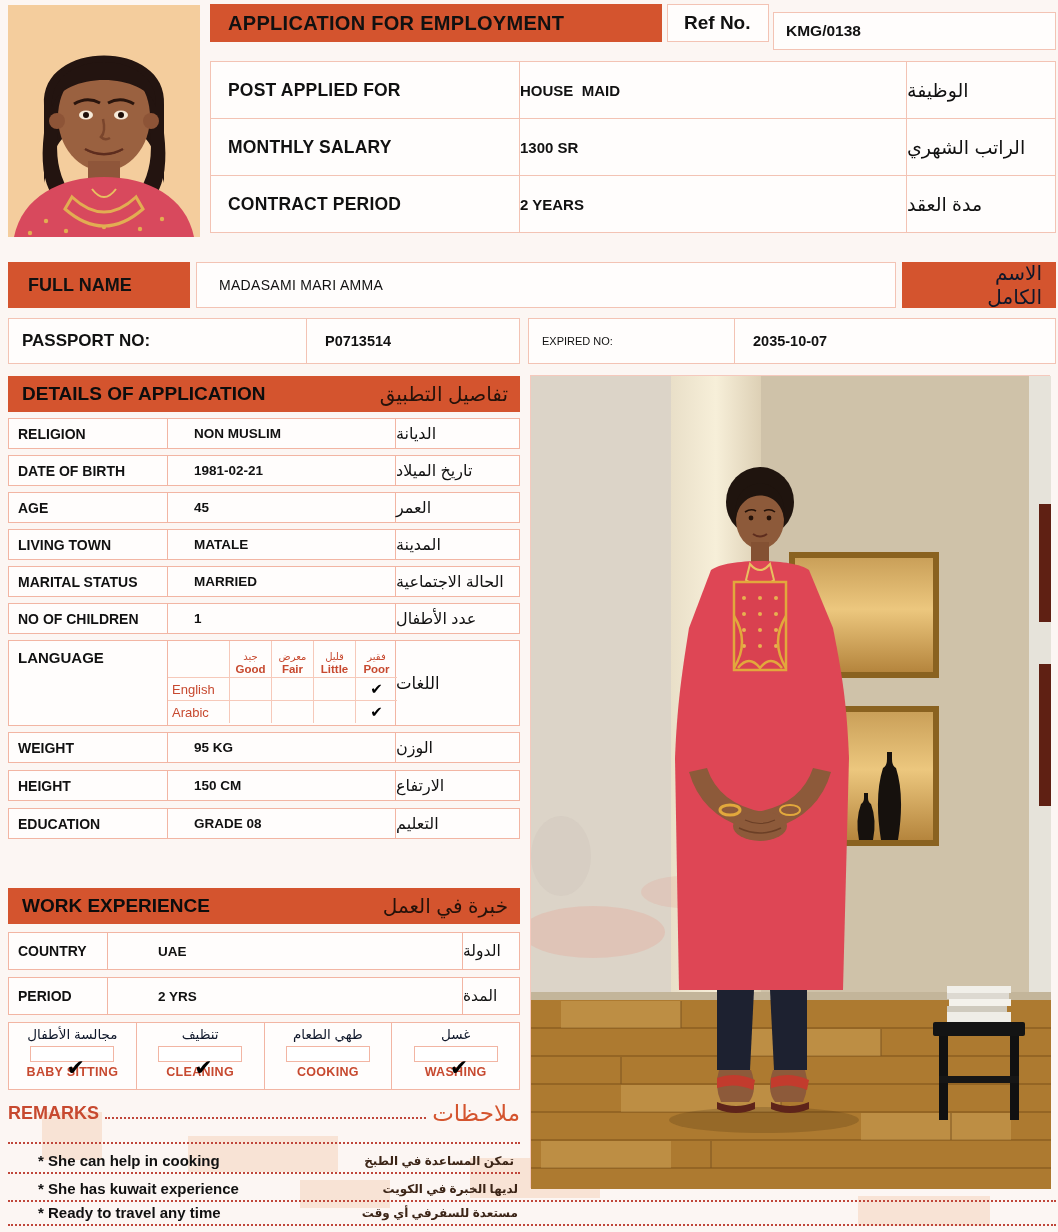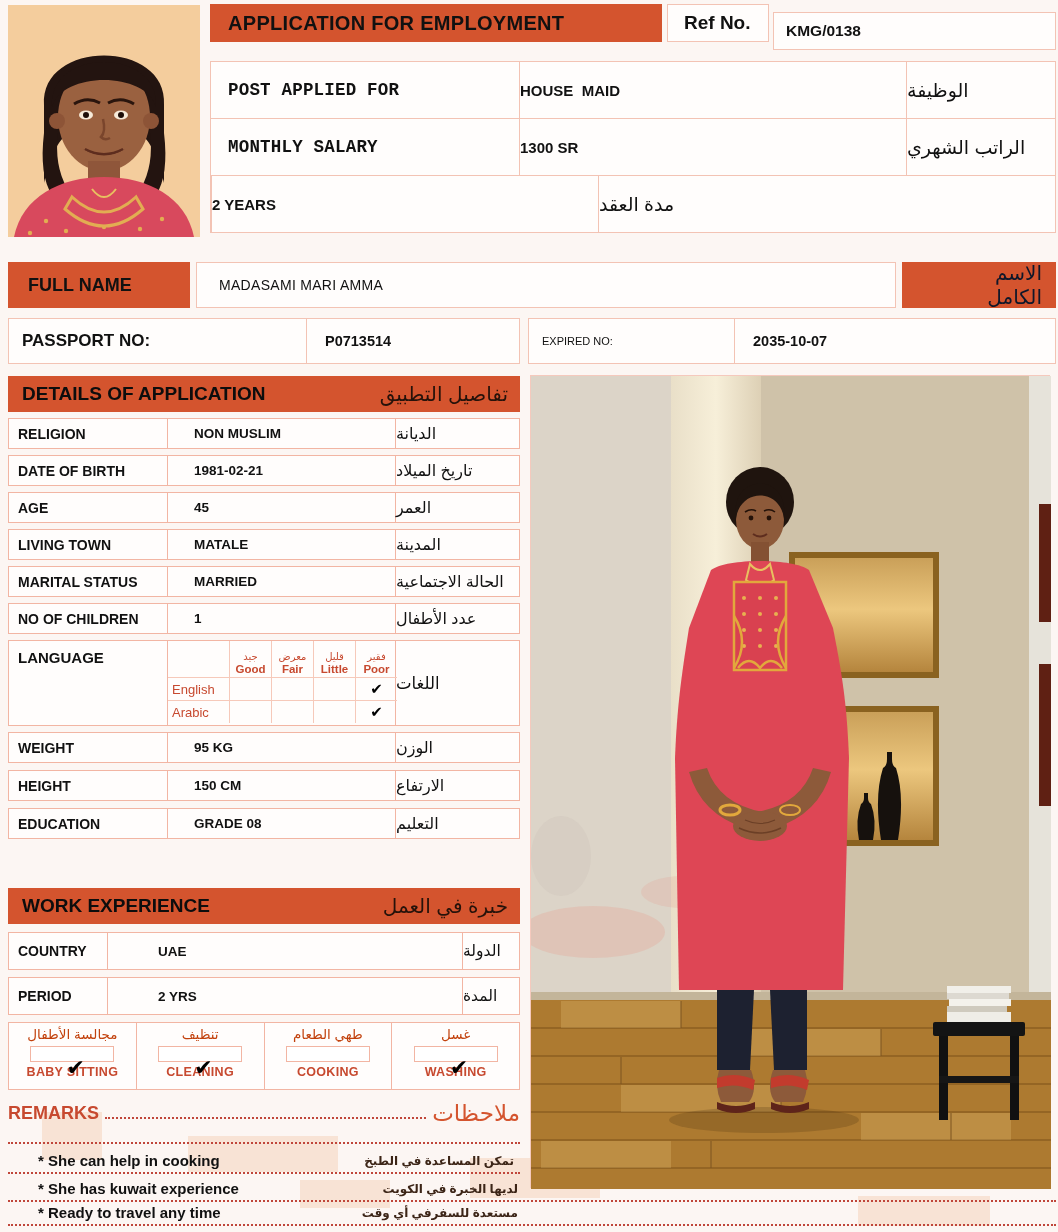--- a/index.html
+++ b/index.html
@@ -22,21 +22,21 @@
   .title-bar { left:210px; top:4px; width:452px; height:38px; padding-left:18px; }
   .title-bar span { font-weight:bold; font-size:20px; letter-spacing:.3px; }
   .ref-label-box { left:667px; top:4px; width:102px; height:38px; padding-left:16px; }
   .ref-label-box span { font-weight:bold; font-size:19px; }
   .ref-value-box { left:773px; top:12px; width:283px; height:38px; padding-left:12px; }
   .ref-value-box span { font-weight:bold; font-size:15.5px; }
 
   
   .top-table { left:210px; top:62px; width:846px; }
   .tt-row { display:flex; height:58px; background:#fffdfc; border:1px solid #f3c3b4; margin-top:-1px; }
-  .tt-label { width:308px; display:flex; align-items:center; padding-left:17px; font-weight:bold; font-size:17.5px; letter-spacing:.2px;font-family:Liberation Mono, monospace; }
+  .tt-label { width:308px; display:flex; align-items:center; padding-left:17px; font-weight:bold; font-size:17.5px; letter-spacing:.2px; }
   .tt-value { width:388px; border-left:1px solid #f3c3b4; border-right:1px solid #f3c3b4; display:flex; align-items:center; font-weight:bold; font-size:15px; white-space:pre; }
   .tt-ar { flex:1; display:flex; align-items:center; justify-content:flex-end; padding-right:14px; font-size:19px; }
 
   
   .fn-label { left:8px; top:262px; width:182px; height:46px; padding-left:20px; }
   .fn-label span { font-weight:bold; font-size:18px; }
   .fn-value { left:196px; top:262px; width:700px; height:46px; padding-left:22px; }
   .fn-value span { font-weight:normal; font-size:14px; letter-spacing:.3px; }
   .fn-ar { left:902px; top:262px; width:154px; height:46px; justify-content:flex-end; padding-right:14px; }
   .fn-ar span { font-size:20px; color:#0f172a;margin-left:36px; }
@@ -77,21 +77,21 @@
   .work-table { left:8px; top:932px; width:512px; }
   .w-row { display:flex; height:38px; margin-bottom:7px; border:1px solid #f2b5a3; background:#fffdfc; }
   .w-label { width:98px; display:flex; align-items:center; padding-left:9px; font-weight:bold; font-size:14px; }
   .w-value { width:356px; border-left:1px solid #f2b5a3; border-right:1px solid #f2b5a3; display:flex; align-items:center; padding-left:50px; font-weight:bold; font-size:13.5px; }
   .w-ar { flex:1; display:flex; align-items:center; justify-content:flex-end; padding-right:9px; font-size:15.5px; }
 
   
   .skills { left:8px; top:1022px; width:512px; height:68px; display:flex; border:1px solid #f2b5a3; background:#fffdfc; }
   .skill { position:relative; flex:1; display:flex; flex-direction:column; align-items:center; padding-top:3px; border-left:1px solid #f2b5a3; }
   .skill:first-child { border-left:none; }
-  .skill-ar { color:#c2410c; font-size:13.5px; line-height:18px; direction:rtl; }
+  .skill-ar { color:#0f172a; font-size:13.5px; line-height:18px; direction:rtl; }
   .skill-box { width:84px; height:16px; background:#fff; border:1px solid #f2b5a3; margin-top:2px; }
   .skill-en { color:#c7492f; font-weight:bold; font-size:12.5px; margin-top:3px; letter-spacing:.3px; }
   .skill-check { position:absolute; bottom:10px; left:50%; transform:translateX(-6px); font-size:22px; color:#000; line-height:1; }
 
   
   .remarks-header { left:8px; top:1098px; width:512px; height:30px; display:flex; align-items:center; }
   .remarks-title { color:#c7492f; font-weight:bold; font-size:18px; }
   .remarks-leader { flex:1; margin:0 6px; border-bottom:2px dotted #c0463a; height:12px; }
   .remarks-title-ar { color:#d4542e; font-size:23px; direction:rtl; }
   .dotline0 { left:8px; top:1142px; width:512px; height:0; border-bottom:2px dotted #c0463a; }
@@ -169,20 +169,21 @@
       <div class="tt-label">POST APPLIED FOR</div>
       <div class="tt-value">HOUSE  MAID</div>
       <div class="tt-ar ar">الوظيفة</div>
     </div>
     <div class="tt-row">
       <div class="tt-label">MONTHLY SALARY</div>
       <div class="tt-value">1300 SR</div>
       <div class="tt-ar ar">الراتب الشهري</div>
     </div>
     <div class="tt-row">
+      <div class="tt-label">CONTRACT PERIOD</div>
       <div class="tt-value">2 YEARS</div>
       <div class="tt-ar ar">مدة العقد</div>
     </div>
   </div>
 
   <div class="abs flexc orange fn-label">
     <span>FULL NAME</span>
   </div>
   <div class="abs flexc wbox fn-value">
     <span>MADASAMI MARI AMMA</span>

